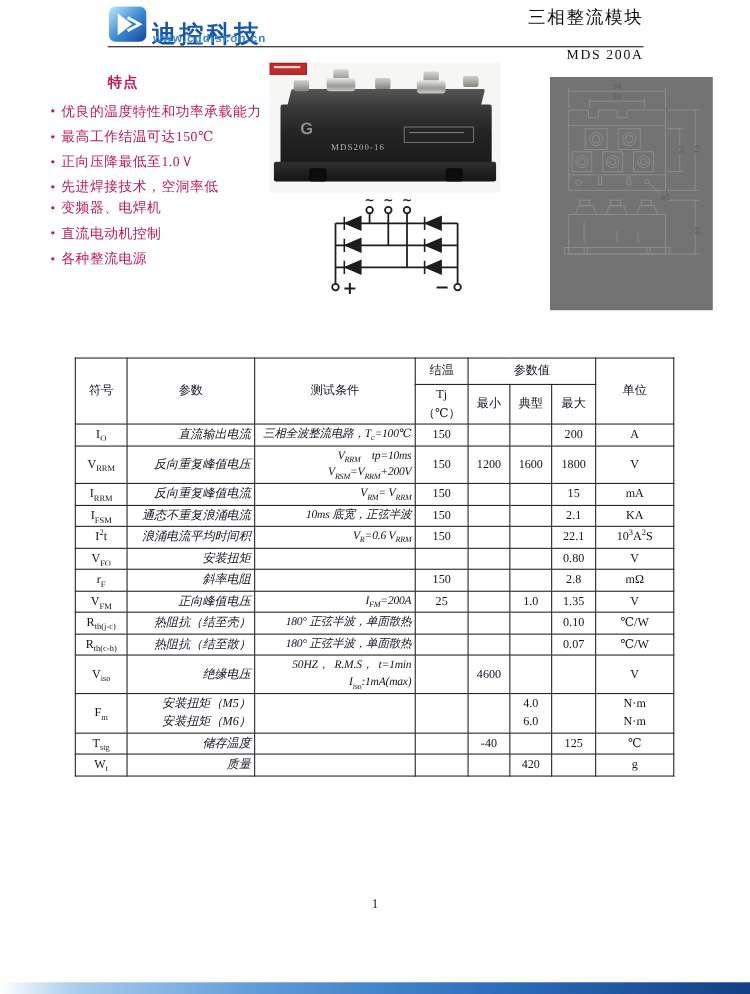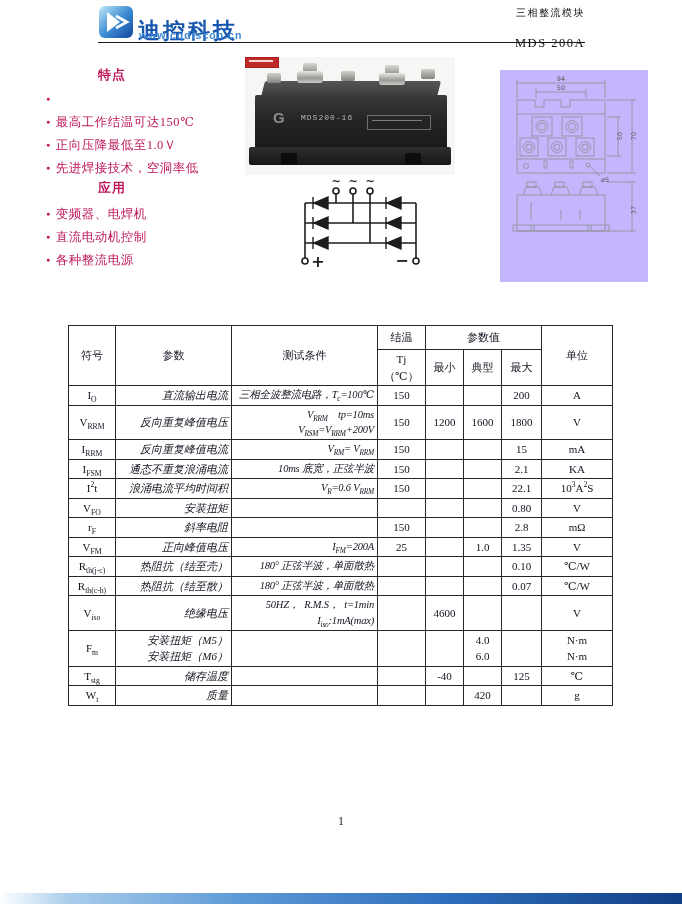--- a/index.html
+++ b/index.html
@@ -5,21 +5,21 @@
   html,body{margin:0;padding:0;background:#888;}
   .page{position:relative;width:682px;height:904px;background:#ffffff;margin:0 auto;overflow:hidden;
         font-family:"Liberation Serif","DejaVu Serif",serif;color:#111;}
   
   .logo-icon{position:absolute;left:98px;top:5px;width:36px;height:34px;}
   .brand-cn{position:absolute;left:138px;top:16px;font-family:"Liberation Sans","DejaVu Sans",sans-serif;
             font-weight:bold;font-size:22px;letter-spacing:3px;color:#1656ae;}
   .brand-url{position:absolute;left:139px;top:29px;font-family:Liberation Sans, sans-serif;
              font-size:10.5px;letter-spacing:1px;color:#3c87d2;font-weight:bold;}
   .hdr-right{position:absolute;right:97px;top:6px;text-align:right;}
-  .hdr-type{font-size:10px;letter-spacing:1.5px;color:#101015;}
+  .hdr-type{font-size:16px;letter-spacing:1.5px;color:#101015;}
   .hdr-model{font-size:12.5px;letter-spacing:1.5px;margin-top:16px;color:#101015;}
   .hdr-rule{position:absolute;left:98px;top:42px;width:487px;height:1px;background:#1a1a1a;}
   
   .textblock{position:absolute;left:46px;width:220px;font-size:12.5px;color:#be185d;}
   .tb-title{font-weight:600;font-size:13px;margin:0 0 7px 52px;letter-spacing:1px;}
   .bullet-line{display:flex;align-items:baseline;line-height:21px;letter-spacing:0.5px;}
   .bullet{font-size:7px;margin-right:5px;position:relative;top:-2px;}
   
   .photo{position:absolute;left:245px;top:57px;width:210px;height:118px;background:#f6f6f5;}
   .badge{position:absolute;left:0;top:0;width:34px;height:11px;background:#c22a2a;
@@ -34,26 +34,26 @@
   .mod-slot{position:absolute;top:96px;width:16px;height:12px;background:#0c0c0c;border-radius:2px;}
   .term-big{position:absolute;width:26px;height:20px;}
   .term-big .nut{position:absolute;left:0;top:8px;width:26px;height:12px;border-radius:3px;
                  background:linear-gradient(180deg,#e8e8e6,#9a9a96 60%,#c9c9c5);}
   .term-big .post{position:absolute;left:6px;top:0;width:14px;height:10px;border-radius:2px;
                   background:linear-gradient(180deg,#d8d8d4,#8f8f8a);}
   .term-small{position:absolute;width:14px;height:10px;border-radius:2px;
               background:linear-gradient(180deg,#cfcfcb,#84847f);}
   .mod-g{position:absolute;left:28px;top:52px;font-family:"Liberation Sans",sans-serif;
          font-weight:bold;font-size:15px;color:#8d8d8d;}
-  .mod-mark{position:absolute;left:56px;top:56px;font-family:Liberation Mono, monospace;
+  .mod-mark{position:absolute;left:56px;top:72px;font-family:Liberation Serif, serif;
             font-size:8px;color:#b5b5b0;letter-spacing:1px;}
   .mod-etch{position:absolute;left:122px;top:58px;width:62px;height:13px;border:1px solid #6f6f6a;}
   .mod-etch i{position:absolute;left:4px;top:4px;width:50px;height:1px;background:#7c7c76;}
   
-  .drawing{position:absolute;left:500px;top:70px;width:148px;height:212px;background:#c4b5fd;}
+  .drawing{position:absolute;left:500px;top:70px;width:148px;height:212px;background:#737373;}
   
   .circuit{position:absolute;left:283px;top:177px;width:158px;height:92px;}
   
   .spec-wrap{position:absolute;left:68px;top:325px;}
   table.spec{border-collapse:collapse;table-layout:fixed;width:544px;font-size:11px;color:#12121f;}
   .spec th,.spec td{border:1px solid #262626;padding:1px 3px;text-align:center;vertical-align:middle;
                     font-weight:normal;line-height:1.5;overflow:hidden;}
   .spec thead tr:first-child{height:24px;}
   .spec thead tr:last-child{height:18px;}
   .spec tbody tr{height:19px;padding-left:48px;}
@@ -89,38 +89,38 @@
     <div class="hdr-type">三相整流模块</div>
     <div class="hdr-model">MDS 200A</div>
   </div>
   <div class="hdr-rule"></div>
 
   <div class="textblock" style="top:66px;">
     <div class="tb-title">特点</div>
     <div>
         <div class="bullet-line">
           <span class="bullet">●</span>
+          <span>优良的温度特性和功率承载能力</span>
         </div>
         <div class="bullet-line">
           <span class="bullet">●</span>
           <span>最高工作结温可达150℃</span>
         </div>
         <div class="bullet-line">
           <span class="bullet">●</span>
           <span>正向压降最低至1.0Ｖ</span>
         </div>
         <div class="bullet-line">
           <span class="bullet">●</span>
           <span>先进焊接技术，空洞率低</span>
         </div>
       </div>
   </div>
 
   <div class="textblock" style="top:179px;">
-    <div class="tb-title">应用</div>
     <div>
         <div class="bullet-line">
           <span class="bullet">●</span>
           <span>变频器、电焊机</span>
         </div>
         <div class="bullet-line">
           <span class="bullet">●</span>
           <span>直流电动机控制</span>
         </div>
         <div class="bullet-line">

